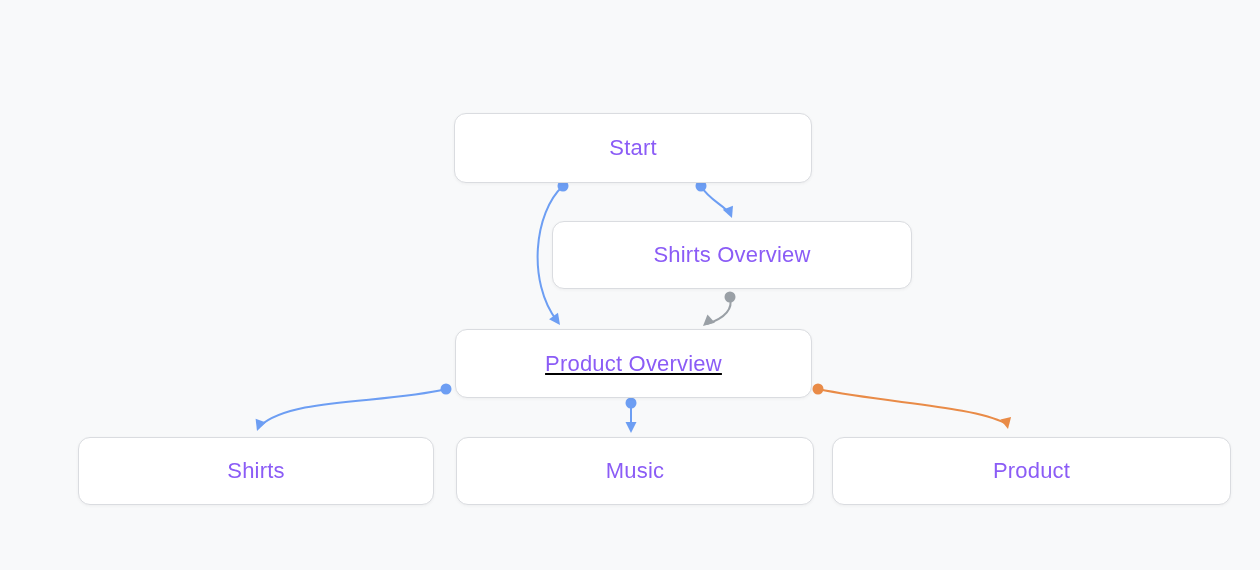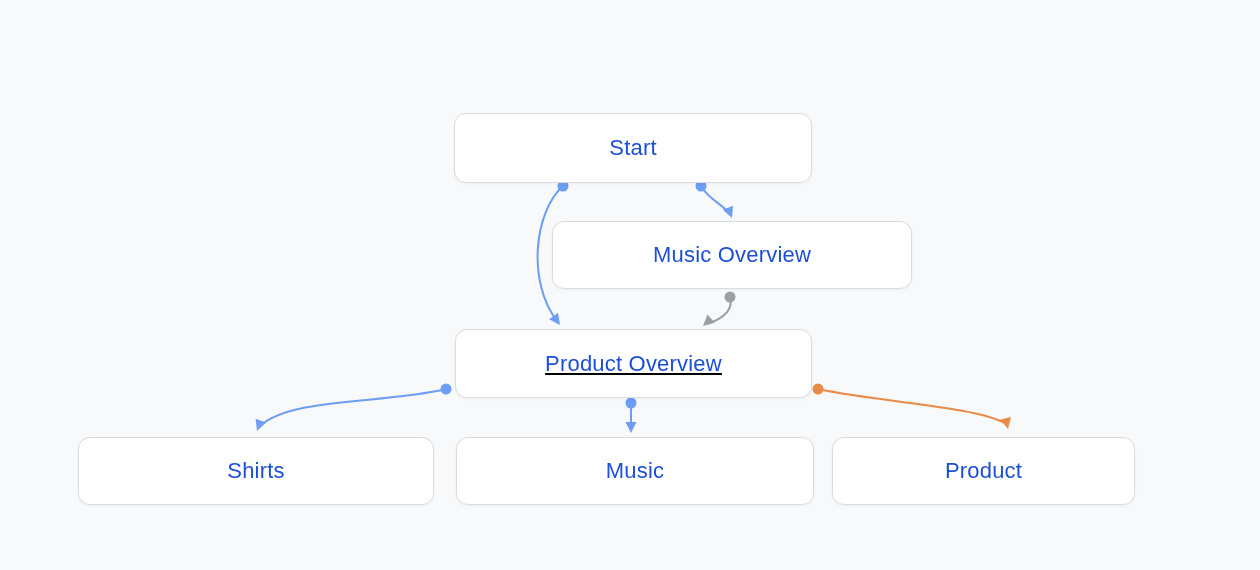--- a/index.html
+++ b/index.html
@@ -26,29 +26,29 @@
     display: flex;
     align-items: center;
     justify-content: center;
     box-shadow: 0 1px 3px rgba(60,64,67,0.06);
     cursor: pointer;
   }
   .flow-node .node-label {
     font-size: 22px;
     font-weight: 500;
     letter-spacing: 0.2px;
-    color: #1d4ed8;
+    color: #8b5cf6;
     white-space: nowrap;
   }
   .node-start            { left: 454px; top: 113px; width: 358px; height: 70px; }
   .node-artist-overview  { left: 552px; top: 221px; width: 360px; height: 68px; }
   .node-product-overview { left: 455px; top: 329px; width: 357px; height: 69px; text-decoration: underline; }
   .node-shirts           { left:  78px; top: 437px; width: 356px; height: 68px; }
   .node-music            { left: 456px; top: 437px; width: 358px; height: 68px; }
-  .node-product          { left: 832px; top: 437px; width: 303px; height: 68px; text-align: center; }
+  .node-product          { left: 832px; top: 437px; width: 399px; height: 68px; text-align: center; }
 </style>
 </head>
 <body>
 
 <div class="canvas">
 
   <svg class="edges-layer" width="1260" height="570" viewBox="0 0 1260 570" xmlns="http://www.w3.org/2000/svg">
 
     <g>
       <circle cx="563" cy="186" r="5.5" fill="#6D9EF3"></circle>
@@ -85,21 +85,21 @@
       <path d="M818,389 C885,403 972,406 1005,423" stroke="#E98B47"></path>
       <polygon points="0,0 -5.5,-11 5.5,-11" transform="translate(1008,429) rotate(-12)" fill="#E98B47"></polygon>
     </g>
   </svg>
 
   <div class="flow-node node-start">
     <span class="node-label">Start</span>
   </div>
 
   <div class="flow-node node-artist-overview">
-    <span class="node-label">Music Overview</span>
+    <span class="node-label">Shirts Overview</span>
   </div>
 
   <div class="flow-node node-product-overview">
     <span class="node-label">Product Overview</span>
   </div>
 
   <div class="flow-node node-shirts">
     <span class="node-label">Shirts</span>
   </div>
 

